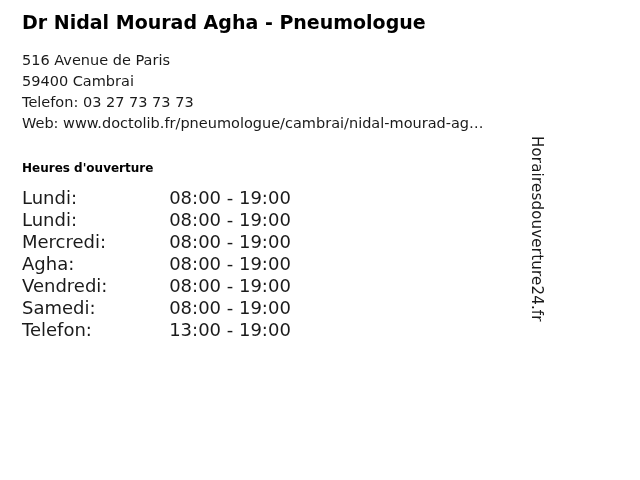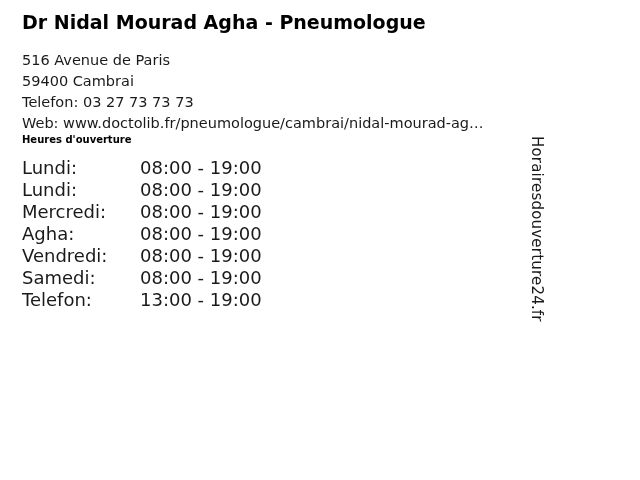--- a/index.html
+++ b/index.html
@@ -36,42 +36,44 @@
     margin: 0 0 16px 0;
     line-height: 24px;
   }
   .addr-line {
     font-size: 14.5px;
     line-height: 21px;
     color: #1a1a1a;
     white-space: nowrap;
   }
   .section-title {
-    font-size: 10px;
+    font-size: 12px;
     font-weight: bold;
     color: #000000;
+    margin-top: 27px;
     margin-bottom: 12px;
   }
   table.hours {
     border-collapse: collapse;
     font-size: 18px;
     color: #1a1a1a;
   }
   table.hours td {
     padding: 0;
     line-height: 22px;
     vertical-align: top;
     white-space: nowrap;
   }
   td.day {
     width: 118px;
     padding-right: 8px;
   }
   td.time {
     width: 180px;
+    text-align: center;
   }
   .vertical-brand {
     position: absolute;
     right: 6px;
     top: 136px;
     font-size: 15px;
     color: #1a1a1a;
     writing-mode: vertical-rl;
     text-orientation: mixed;
     letter-spacing: 0.2px;

